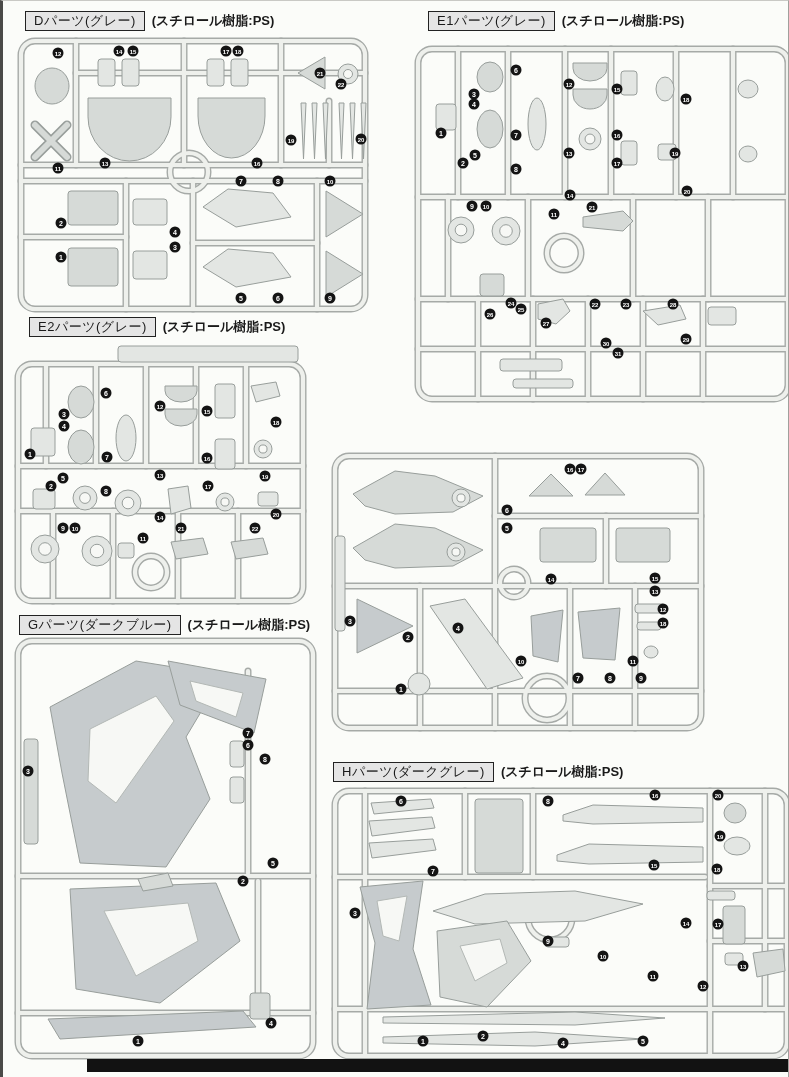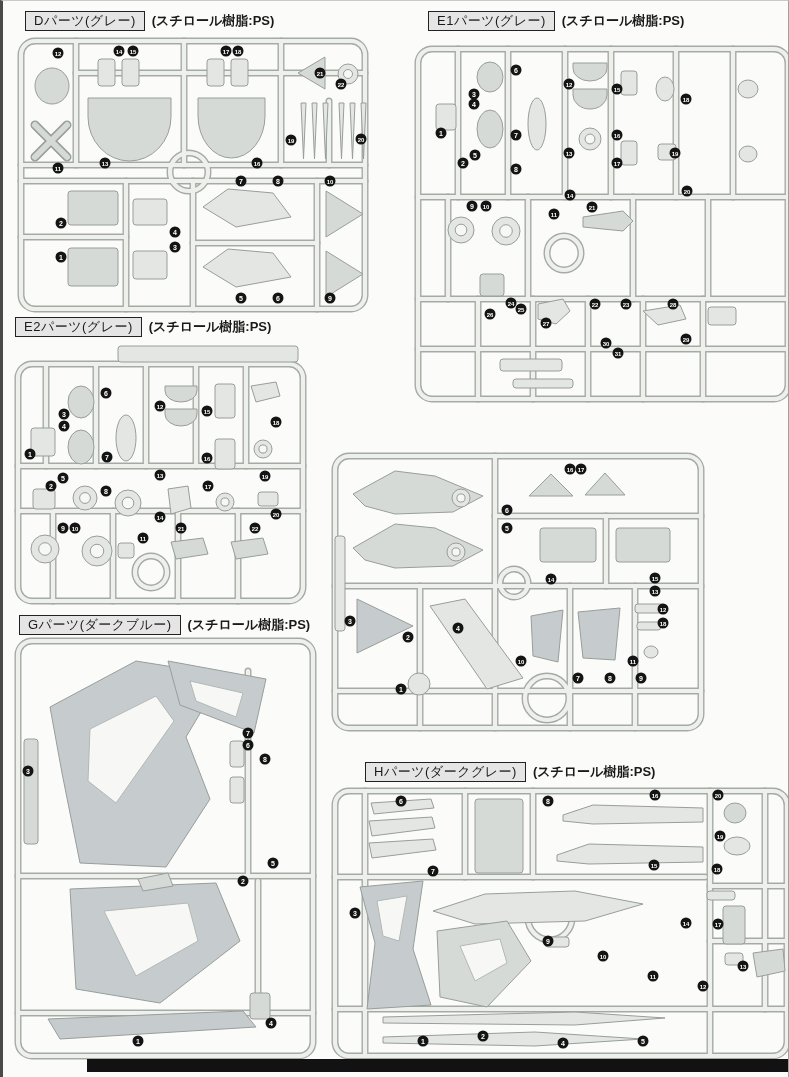--- a/index.html
+++ b/index.html
@@ -15,24 +15,24 @@
     color:#1a1a1a;
   }
   .sec-label{position:absolute;font-size:13px;white-space:nowrap;line-height:1.25;}
   .pbox{border:1.5px solid #222;padding:1px 8px 2px 8px;background:#e5e5e5;letter-spacing:.5px;}
   .mult{margin-left:6px;}
   .mult:empty{display:none;}
   .note{margin-left:7px;font-weight:bold;}
   .sec-label.stack .note{display:block;margin-left:0;margin-top:5px;}
   .lbl-d {left:22px;  top:12px;}
   .lbl-e1{left:425px; top:12px;}
-  .lbl-e2{left:12px;  top:318px;}
+  .lbl-e2{left:26px;  top:318px;}
   .lbl-f {left:330px; top:413px;}
   .lbl-g {left:16px;  top:616px;text-align:center;}
-  .lbl-h {left:330px; top:763px;margin-left:32px;}
+  .lbl-h {left:330px; top:763px;}
   .runner{position:absolute;}
   .footer-bar{position:absolute;left:84px;top:1058px;width:705px;height:13px;background:#121212;}
 </style>
 </head>
 <body>
 
 <div class="page">
 
   <div class="sec-label lbl-d">
     <span class="pbox">Dパーツ(グレー)</span><span class="note">(スチロール樹脂:PS)</span>

